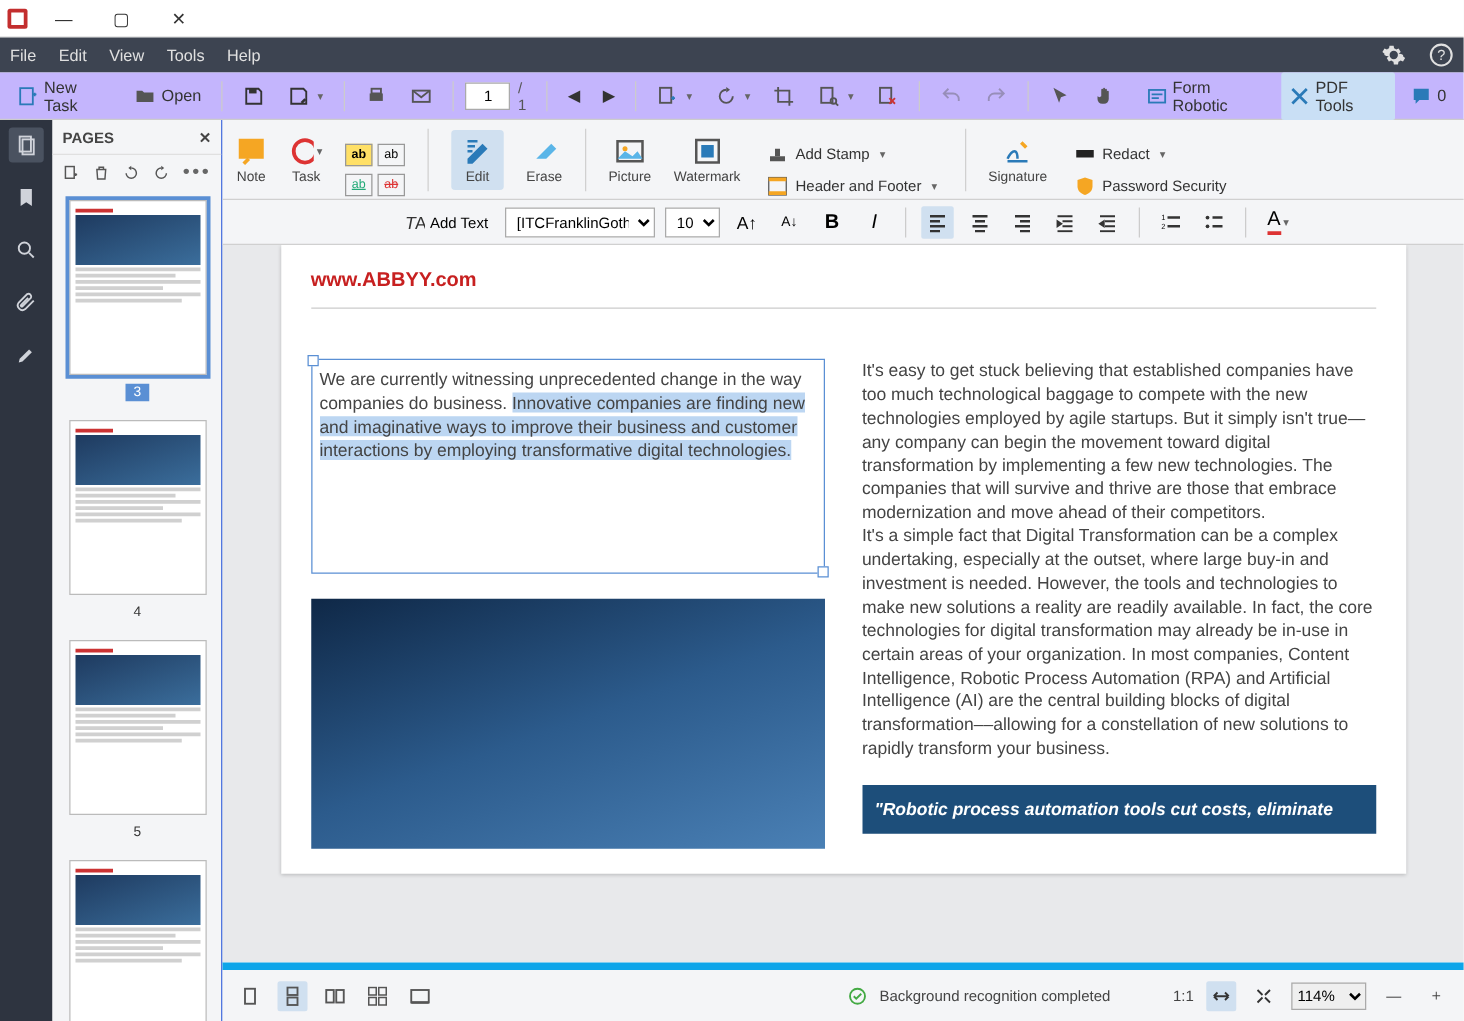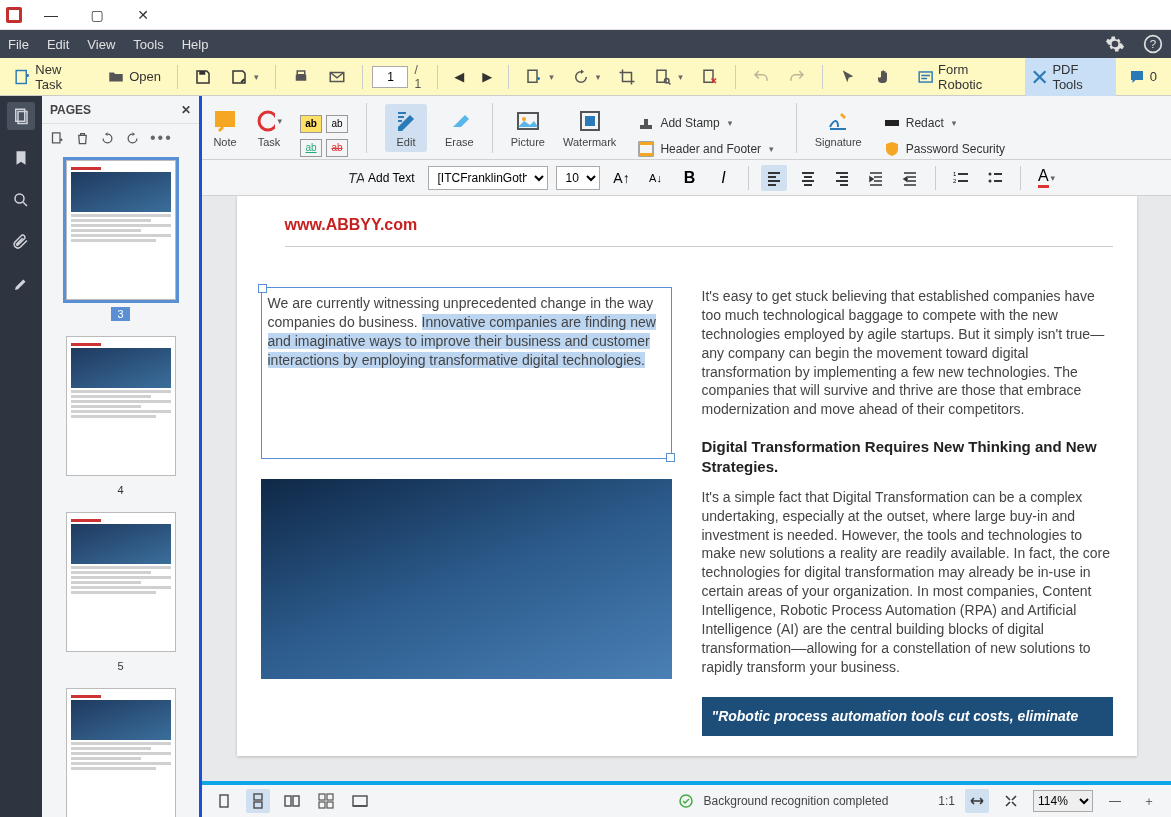--- a/index.html
+++ b/index.html
@@ -7,32 +7,32 @@
 .title-bar { height: 30px; background: #fff; border-bottom: 1px solid #e0e0e0; display: flex; align-items: center; padding: 0 6px; }
 .title-bar .app-icon { width: 16px; height: 16px; background: #c32e2e; border-radius: 2px; margin-right: 6px; position: relative; }
 .title-bar .app-icon::after { content: ''; position: absolute; inset: 3px; background: #fff; }
 .title-text { font-size: 12px; color: #333; flex: 1; }
 .win-controls { display: flex; }
 .win-btn { width: 46px; height: 30px; display: flex; align-items: center; justify-content: center; cursor: pointer; font-size: 14px; color: #333;}
 .menu-bar { height: 28px; background: #3d4451; display: flex; align-items: center; padding: 0 8px; gap: 18px; color: #e0e0e0; font-size: 13px; }
 .menu-item { cursor: pointer; }
 .menu-spacer { flex: 1; }
 .menu-icon { width: 20px; height: 20px; fill: #e0e0e0; cursor: pointer; }
-.toolbar1 { height: 38px; background: #fef9c3; border-bottom: 1px solid #ccc; display: flex; align-items: center; padding: 0 8px; gap: 6px; }
+.toolbar1 { height: 38px; background: #c4b5fd; border-bottom: 1px solid #ccc; display: flex; align-items: center; padding: 0 8px; gap: 6px; }
 .tb-btn { display: flex; align-items: center; gap: 4px; padding: 4px 6px; cursor: pointer; font-size: 13px; color: #333; border-radius: 2px;}
 .tb-btn.active { background: #c9dff5; }
 .tb-icon { width: 18px; height: 18px; display: inline-block; }
 .tb-sep { width: 1px; height: 24px; background: #ccc; margin: 0 4px; }
 .page-input { width: 36px; height: 22px; text-align: center; font-size: 12px; border: 1px solid #aaa; }
 .content-row { flex: 1; display: flex; min-height: 0; }
 .left-rail { width: 42px; background: #2e3440; display: flex; flex-direction: column; align-items: center; padding-top: 6px; gap: 14px; }
 .rail-btn { width: 28px; height: 28px; display: flex; align-items: center; justify-content: center; cursor: pointer; border-radius: 3px;}
 .rail-btn.active { background: #4a5260; }
 .rail-btn svg { width: 18px; height: 18px; fill: #d0d3da; }
-.pages-panel { width: 160px; background: #f4f5f7; border-right: 3px solid #1d4ed8; display: flex; flex-direction: column; }
+.pages-panel { width: 136px; background: #f4f5f7; border-right: 1px solid #1d4ed8; display: flex; flex-direction: column; }
 .pages-header { height: 28px; display: flex; align-items: center; justify-content: space-between; padding: 0 8px; font-size: 12px; font-weight: 600; color: #444; border-bottom: 1px solid #e0e0e0;}
 .pages-tools { height: 28px; display: flex; align-items: center; gap: 10px; padding: 0 8px; color: #666;}
 .pages-tools svg { width: 15px; height: 15px; fill: #555; cursor: pointer;}
 .thumbs { flex: 1; overflow: auto; padding: 8px; }
 .thumb { margin-bottom: 14px; text-align: center; }
 .thumb-img { width: 110px; height: 140px; background: #fff; border: 1px solid #bbb; margin: 0 auto 4px; position: relative; overflow:hidden; padding:4px; text-align:left;}
 .thumb.sel .thumb-img { outline: 3px solid #5a8fd4; }
 .thumb-label { font-size: 11px; color: #333; display: inline-block; padding: 1px 6px;}
 .thumb.sel .thumb-label { background: #5a8fd4; color: #fff; }
 .thumb-img .tline { height:3px; background:#d0d0d0; margin:2px 0; }
@@ -44,32 +44,32 @@
 .ribbon-group.active { background:#d0e0f0; padding:4px 8px; border-radius:3px;}
 .ribbon-stack { display:flex; flex-direction:column; gap:6px;margin-top:16px;}
 .ribbon-item { display:flex; align-items:center; gap:6px; font-size:12px; color:#333; cursor:pointer; padding:2px 4px;text-align:right;}
 .ribbon-sep { width:1px; height:50px; background:#d0d0d0;}
 .format-bar { height: 36px; background:#f4f5f7; border-bottom:1px solid #d0d0d0; display:flex; align-items:center; padding:0 10px; gap:8px;}
 .format-bar .fb-btn { width:26px; height:26px; display:flex; align-items:center; justify-content:center; cursor:pointer; border-radius:2px;}
 .format-bar .fb-btn.active { background:#d0e0f0;}
 .font-select { height:24px; font-size:12px; border:1px solid #aaa; background:#fff; padding:0 4px;}
 .doc-area { flex:1; background:#e8e9eb; overflow:auto; padding:0 10px;}
 .doc-page { background:#fff; margin:0 auto; padding:20px 24px; box-shadow:0 1px 3px rgba(0,0,0,0.2); width:900px;}
-.doc-link { color:#c72020; font-weight:700; font-size:16px; border-bottom:1px solid #ccc; padding-bottom:12px; display:block; margin-bottom:40px;margin-left:24px;}
+.doc-link { color:#c72020; font-weight:700; font-size:16px; border-bottom:1px solid #ccc; padding-bottom:12px; display:block; margin-bottom:40px;}
 .doc-title { font-size:22px; font-weight:700; color:#345272; margin-bottom:18px; background:#f0f0f0; padding:4px 6px; display:inline-block;}
 .doc-cols { display:flex; gap:30px;}
 .doc-col { flex:1; font-size:14px; color:#444; line-height:1.35;}
 .text-box { border:1px solid #5a8fd4; padding:6px; position:relative; margin-bottom:20px; height:172px;}
 .text-box::before, .text-box::after { content:''; position:absolute; width:7px; height:7px; background:#fff; border:1px solid #5a8fd4;}
 .text-box::before { top:-4px; left:-4px;} .text-box::after { bottom:-4px; right:-4px;}
 .hl { background:#bcd6f2;}
 .doc-h2 { font-size:15px; font-weight:700; color:#222; margin:18px 0 10px;}
 .doc-img { height:200px; background:linear-gradient(160deg,#0f2847,#2c5b8c 50%,#4a80b5); margin-top:10px; position:relative; overflow:hidden;}
 .doc-callout { background:#1d4e7a; color:#fff; padding:10px; font-weight:700; font-style:italic; font-size:14px; margin-top:20px;}
-.status-bar { height:36px; background:#f4f5f7; border-top:4px solid #0ea5e9; display:flex; align-items:center; padding:0 10px; gap:10px; font-size:12px; color:#444;}
+.status-bar { height:47px; background:#f4f5f7; border-top:6px solid #0ea5e9; display:flex; align-items:center; padding:0 10px; gap:10px; font-size:12px; color:#444;}
 .status-bar .sb-btn { width:24px; height:24px; display:flex; align-items:center; justify-content:center; cursor:pointer; border-radius:2px;}
 .status-bar .sb-btn.active { background:#d0e0f0;}
 .zoom-select { width:60px; height:22px; font-size:12px; border:1px solid #aaa;}
 .drop-arrow { font-size:9px; color:#666; margin-left:2px;}
 </style>
 </head>
 <body>
 
 <div class="title-bar">
   <div class="app-icon"></div>
@@ -513,21 +513,20 @@
         <a class="doc-link">www.ABBYY.com</a>
         <div class="doc-cols">
           <div class="doc-col">
             <div class="text-box">
               <span>We are currently witnessing unprecedented change in the way companies do business. </span><span class="hl">Innovative companies are finding new and imaginative ways to improve their business and customer interactions by employing transformative digital technologies.</span>
             </div>
             <div class="doc-img"></div>
           </div>
           <div class="doc-col">
             <p>It's easy to get stuck believing that established companies have too much technological baggage to compete with the new technologies employed by agile startups. But it simply isn't true—any company can begin the movement toward digital transformation by implementing a few new technologies. The companies that will survive and thrive are those that embrace modernization and move ahead of their competitors.</p>
-            <h3 class="doc-h2">Digital Transformation Requires New Thinking and New Strategies.</h3>
             <p>It's a simple fact that Digital Transformation can be a complex undertaking, especially at the outset, where large buy-in and investment is needed. However, the tools and technologies to make new solutions a reality are readily available. In fact, the core technologies for digital transformation may already be in-use in certain areas of your organization. In most companies, Content Intelligence, Robotic Process Automation (RPA) and Artificial Intelligence (AI) are the central building blocks of digital transformation––allowing for a constellation of new solutions to rapidly transform your business.</p>
             <div class="doc-callout">"Robotic process automation tools cut costs, eliminate</div>
           </div>
         </div>
       </div>
     </div>
 
     <div class="status-bar">
       <div class="sb-btn">
           <svg width="16" height="16">

